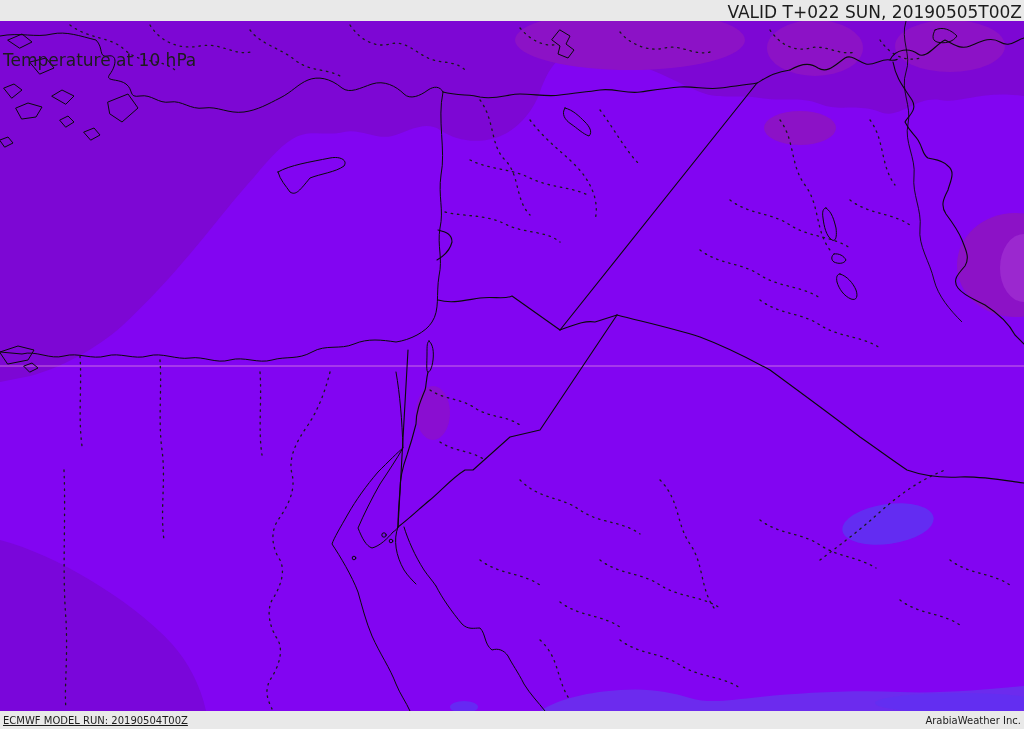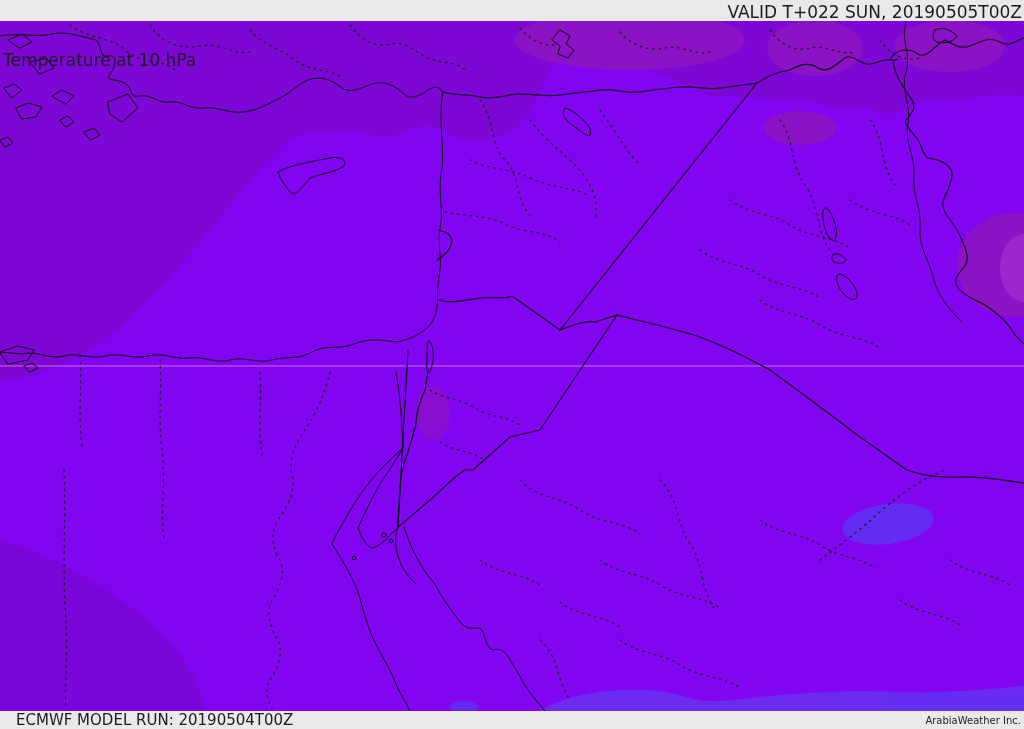--- a/index.html
+++ b/index.html
@@ -13,21 +13,21 @@
   html,body{width:1024px;height:729px;overflow:hidden;}
   body{position:relative;font-family:"DejaVu Sans","Liberation Sans",sans-serif;background:#fff;}
   .stage{position:absolute;inset:0;width:1024px;height:729px;}
   svg.map{position:absolute;left:0;top:0;}
   .titlebar{position:absolute;left:0;top:0;width:1024px;height:21px;background:var(--bar_bg);
     color:var(--bar_text);z-index:5;overflow:visible;}
   .titlebar .left{position:absolute;left:3px;top:2px;font-size:17px;line-height:20px;white-space:nowrap;margin-top:48px;}
   .titlebar .right{position:absolute;right:2px;top:2px;font-size:17px;line-height:20px;white-space:nowrap;}
   .statusbar{position:absolute;left:0;top:711px;width:1024px;height:18px;background:var(--bar_bg);
     color:var(--bar_text);z-index:5;}
-  .statusbar .left{position:absolute;left:16px;top:0px;font-size:15px;line-height:19px;white-space:nowrap;}
+  .statusbar .left{position:absolute;left:3px;top:0px;font-size:10px;line-height:19px;white-space:nowrap;text-decoration:underline;}
   .statusbar .right{position:absolute;right:3px;top:0px;font-size:10px;line-height:19px;white-space:nowrap;}
   .coast{fill:none;stroke:var(--coastline);stroke-width:1;stroke-linejoin:round;stroke-linecap:round;}
   .border{fill:none;stroke:var(--coastline);stroke-width:1.1;stroke-linejoin:round;stroke-linecap:round;}
   .river{fill:none;stroke:var(--coastline);stroke-width:0.9;}
   .admin{fill:none;stroke:var(--admin);stroke-width:1.3;stroke-dasharray:1.5 4.8;stroke-linecap:round;}
   .grat{stroke:var(--graticule);stroke-width:1;opacity:.65;}
 </style>
 </head>
 <body>
 

